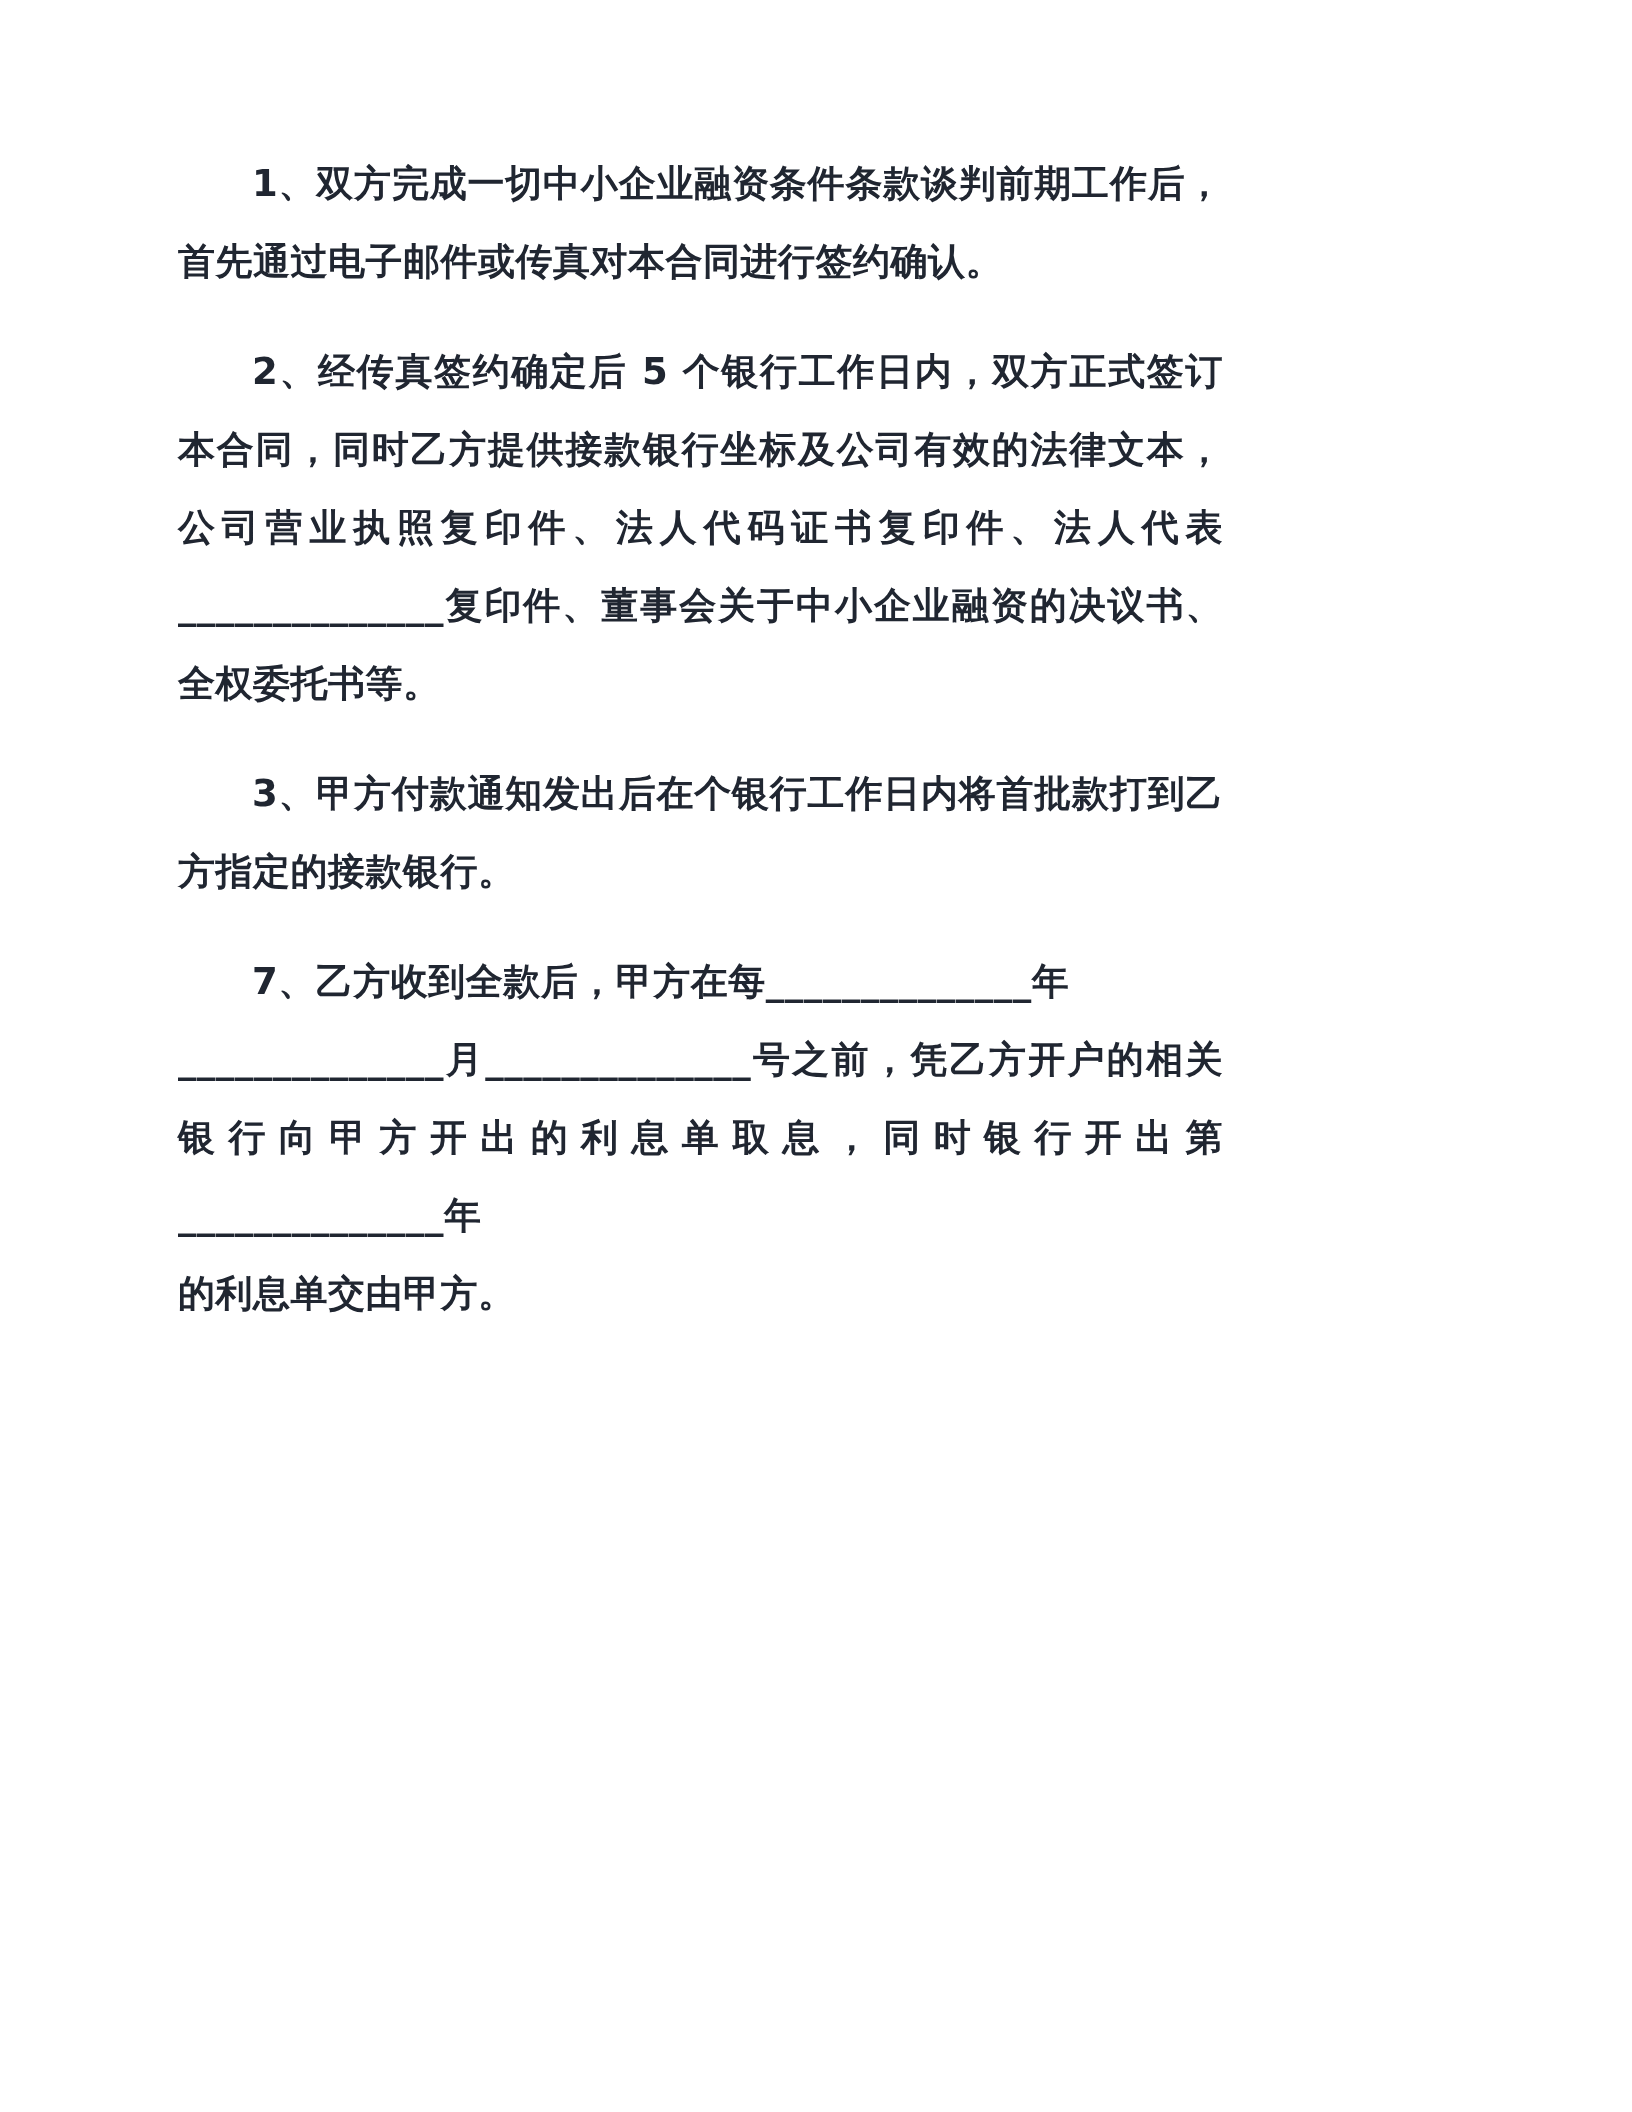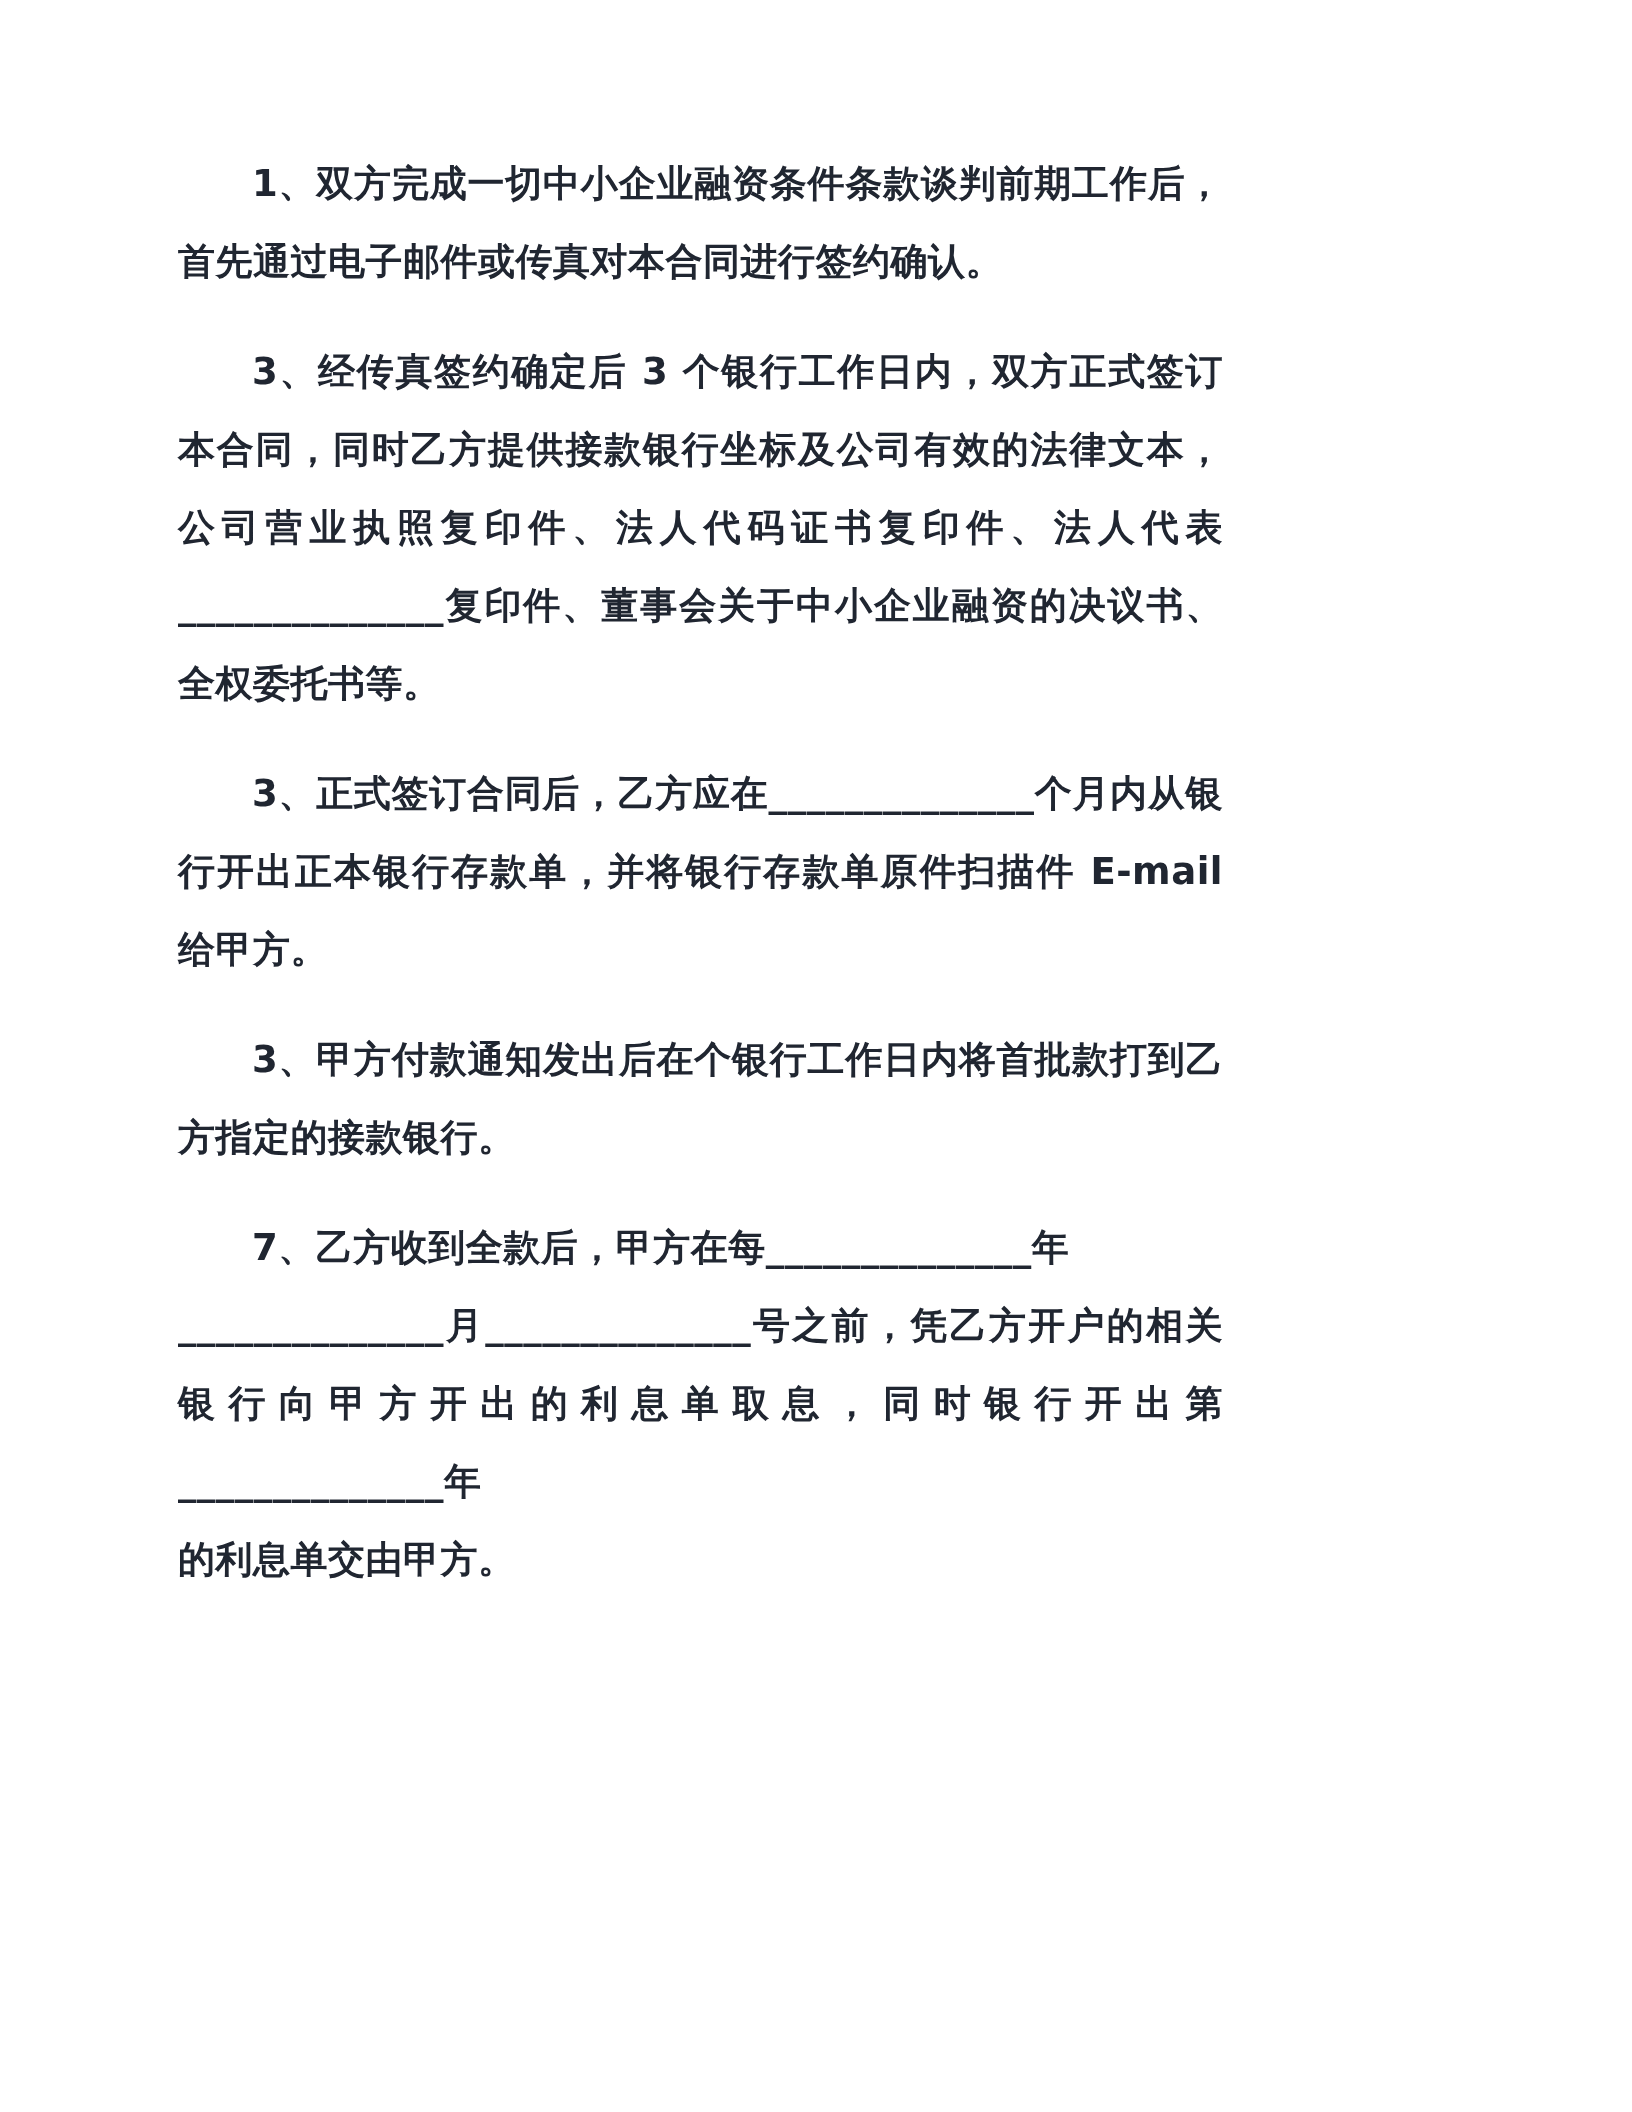--- a/index.html
+++ b/index.html
@@ -34,20 +34,19 @@
     .clause:last-child {
       margin-bottom: 0;
     }
   </style>
 </head>
 <body>
 
 <div class="page" style="background: rgb(255, 255, 255); color: rgb(32, 38, 49);">
   <main class="doc">
     <p class="clause">1、双方完成一切中小企业融资条件条款谈判前期工作后，首先通过电子邮件或传真对本合同进行签约确认。</p>
-    <p class="clause">3、经传真签约确定后 3 个银行工作日内，双方正式签订本合同，同时乙方提供接款银行坐标及公司有效的法律文本，公司营业执照复印件、法人代码证书复印件、法人代表______________复印件、董事会关于中小企业融资的决议书、全权委托书等。</p>
-    <p class="clause">3、正式签订合同后，乙方应在______________个月内从银行开出正本银行存款单，并将银行存款单原件扫描件 E-mail 给甲方。</p>
+    <p class="clause">2、经传真签约确定后 5 个银行工作日内，双方正式签订本合同，同时乙方提供接款银行坐标及公司有效的法律文本，公司营业执照复印件、法人代码证书复印件、法人代表______________复印件、董事会关于中小企业融资的决议书、全权委托书等。</p>
     <p class="clause">3、甲方付款通知发出后在个银行工作日内将首批款打到乙方指定的接款银行。</p>
     <p class="clause">7、乙方收到全款后，甲方在每______________年
 ______________月______________号之前，凭乙方开户的相关银行向甲方开出的利息单取息，同时银行开出第______________年
 的利息单交由甲方。</p>
   </main>
 </div>
 
 </body></html>

